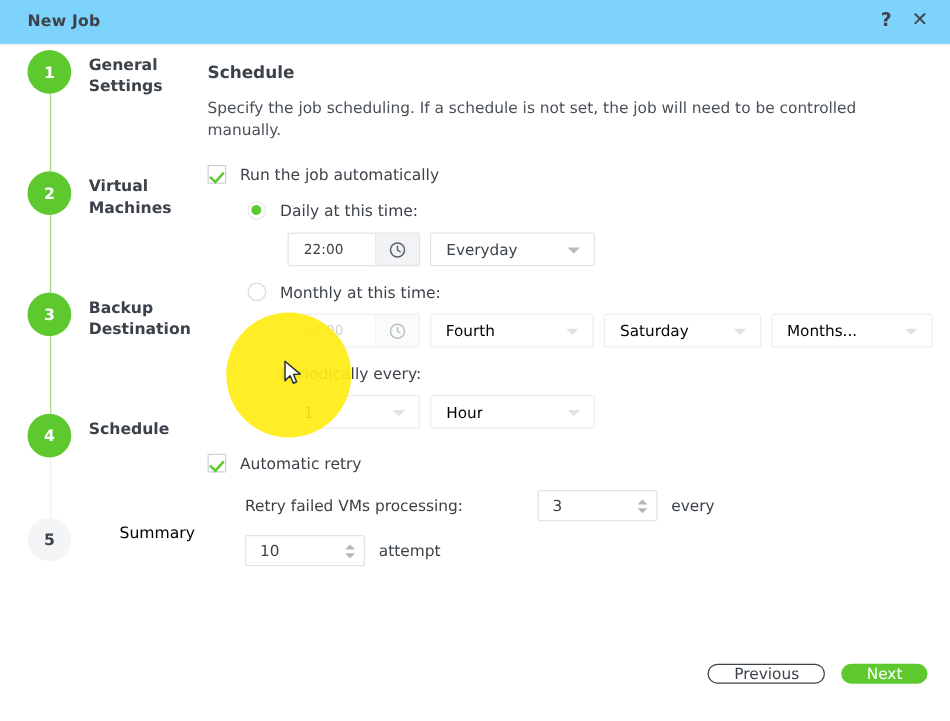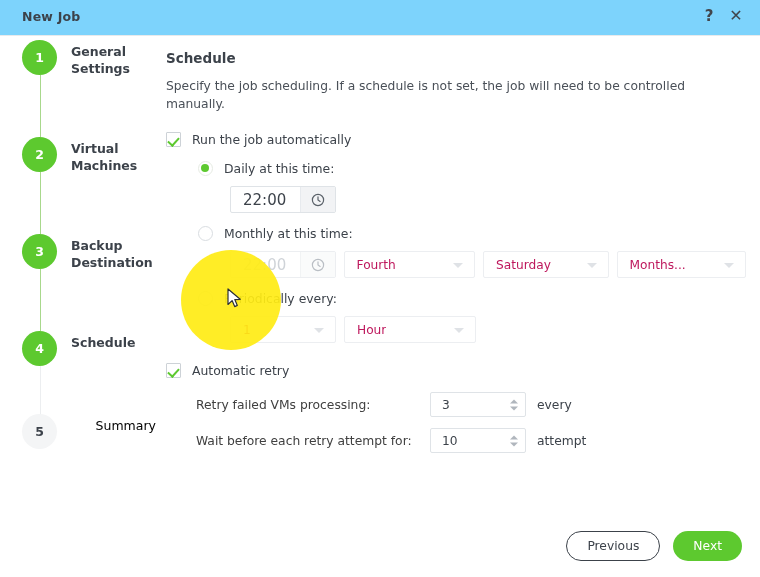--- a/index.html
+++ b/index.html
@@ -221,21 +221,21 @@
     border-radius: 2px;
     background: #ffffff;
     box-sizing: border-box;
     overflow: hidden;
   }
   .time-value {
     flex: 1;
     display: flex;
     align-items: center;
     padding-left: 12px;
-    font-size: 15px;
+    font-size: 11px;
     color: #3c424a;
   }
   .time-clock-btn {
     width: 34px;
     background: #f2f3f5;
     border-left: 1px solid #e7eaee;
     display: flex;
     align-items: center;
     justify-content: center;
     cursor: pointer;
@@ -266,21 +266,21 @@
     position: absolute;
     right: 11px;
     top: 50%;
     margin-top: -2px;
     width: 0; height: 0;
     border-left: 5px solid transparent;
     border-right: 5px solid transparent;
     border-top: 5px solid #b6bcc3;
   }
   .select.disabled { border-color: #eceef1; }
-  .select.disabled .select-text { color: #be185d; }
+  .select.disabled .select-text { color: #000000; }
   .select.disabled .select-arrow { border-top-color: #dfe2e6; }
 
   .sel-everyday { width: 132px; }
   .sel-fourth   { width: 132px; }
   .sel-weekday  { width: 126px; }
   .sel-months   { width: 130px; }
   .sel-count    { width: 106px; }
   .sel-unit     { width: 132px; }
 
   
@@ -341,21 +341,21 @@
   
   .footer {
     position: absolute;
     right: 18px;
     top: 531px;
     display: flex;
     align-items: center;
     gap: 13px;
   }
   .btn {
-    height: 30px;
+    height: 16px;
     border-radius: 15px;
     font-size: 12.3px;
     display: flex;
     align-items: center;
     justify-content: center;
     cursor: pointer;
     box-sizing: border-box;
     padding: 4px 20px;
   }
   .btn-outline {
@@ -451,20 +451,24 @@
   </div>
   <div class="ctrl-row">
     <div class="time-field">
       <span class="time-value">22:00</span>
       <span class="time-clock-btn">
         <svg width="14" height="14" viewBox="0 0 14 14" aria-hidden="true">
           <circle cx="7" cy="7" r="5.6" fill="none" stroke="#5a6169" stroke-width="1.2"></circle>
           <path d="M7 3.9 V7 L9.1 8.4" fill="none" stroke="#5a6169" stroke-width="1.2" stroke-linecap="round"></path>
         </svg>
       </span>
+    </div>
+    <div class="select sel-everyday">
+      <span class="select-text">Everyday</span>
+      <span class="select-arrow"></span>
     </div>
   </div>
 
   <div class="radio-row">
     <span class="radio"></span>
     <span class="radio-label">Monthly at this time:</span>
   </div>
   <div class="ctrl-row">
     <div class="time-field disabled">
       <span class="time-value">22:00</span>
@@ -516,21 +520,20 @@
         <span class="spinner-value">3</span>
         <span class="spin-arrows">
           <span class="spin-up"></span>
           <span class="spin-down"></span>
         </span>
       </span>
       <span class="retry-unit">every</span>
     </div>
 
     <div class="retry-row">
-      <span class="retry-text">Wait before each retry attempt for:</span>
       <span class="spinner">
         <span class="spinner-value">10</span>
         <span class="spin-arrows">
           <span class="spin-up"></span>
           <span class="spin-down"></span>
         </span>
       </span>
       <span class="retry-unit">attempt</span>
     </div>
   </div>

